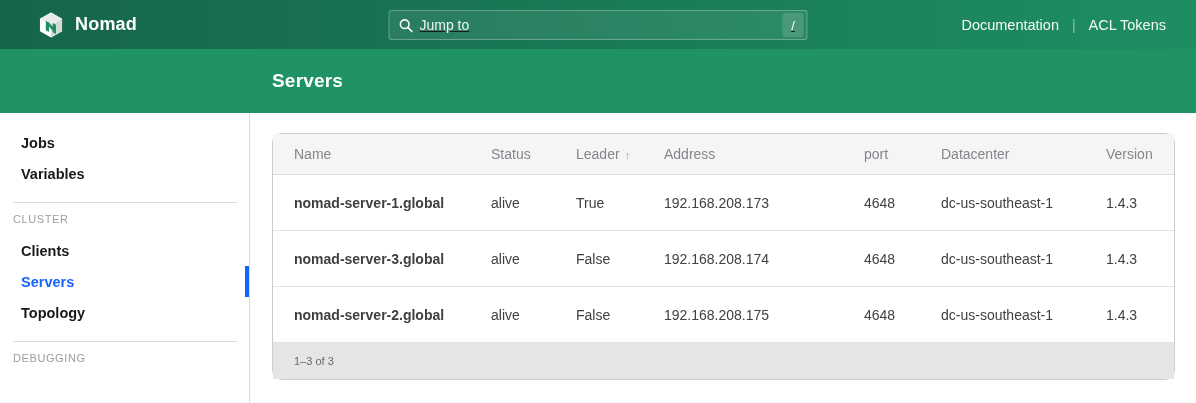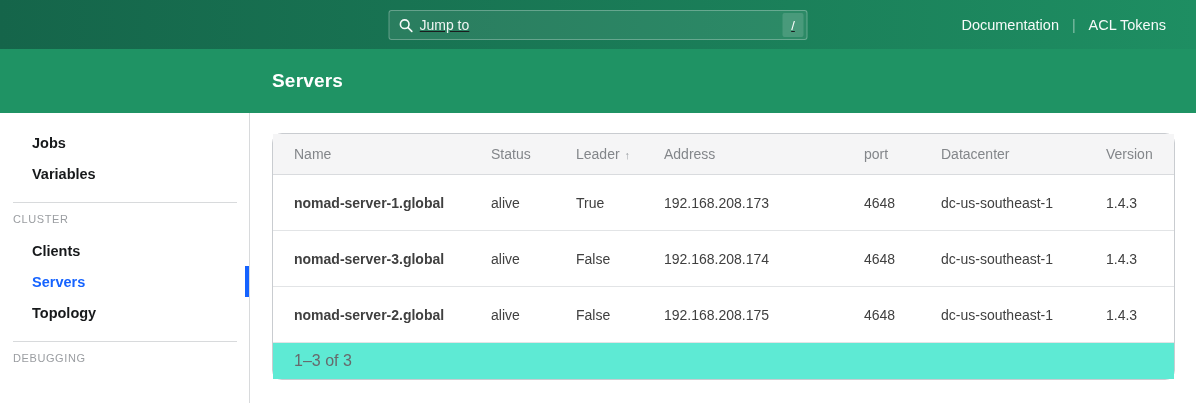--- a/index.html
+++ b/index.html
@@ -87,21 +87,21 @@
     width:250px;flex:0 0 250px;
     border-right:1px solid #d8dadc;
     padding-top:14px;
     background:#ffffff;
   }
   .sidebar ul{list-style:none;}
   .side-item{
     position:relative;
     height:31px;
     display:flex;align-items:center;
-    padding-left:32px;
+    padding-left:21px;
     font-size:14.5px;font-weight:700;color:#17191b;
     cursor:pointer;
   }
   .side-item.active{color:var(--active-blue);}
   .active-bar{
     position:absolute;right:0;top:0;
     width:4px;height:31px;
     background:var(--active-blue);
   }
   .side-divider{
@@ -141,30 +141,42 @@
     padding-left:21px;
     font-size:14px;color:#404040;
     border-bottom:1px solid #e2e4e6;
     background:#ffffff;
     white-space:nowrap;
   }
   .servers-table tbody tr{cursor:pointer;}
   .cell-name{font-weight:700;}
   .table-footer td{
     height:36px;
-    background:#5eead4;
-    font-size:16px;color:#67696c;
+    background:#e5e5e5;
+    font-size:11px;color:#67696c;
     border-bottom:none;
     cursor:default;
   }
 </style>
 </head>
 <body>
 
 <header class="navbar">
+  <div class="brand">
+    <span style="display:flex;">
+      <svg width="26" height="26" viewBox="0 0 24 24">
+        <polygon points="12,0.5 22.2,6.2 22.2,17.8 12,23.5 1.8,17.8 1.8,6.2" fill="#ffffff"></polygon>
+        <polygon points="12,0.5 22.2,6.2 12,11.9 1.8,6.2" fill="#e7ebe9"></polygon>
+        <polygon points="12,11.9 22.2,6.2 22.2,17.8 12,23.5" fill="#d3d9d6"></polygon>
+        <polygon points="7.2,8.2 10.2,9.8 10.2,18.4 7.2,16.8" fill="#1e8e62"></polygon>
+        <polygon points="10.2,9.8 13.6,13.6 13.6,10.2 16.6,11.8 16.6,20.4 13.6,18.8 13.6,17.2 10.2,13.6" fill="#1e8e62"></polygon>
+      </svg>
+    </span>
+    <span class="brand-name">Nomad</span>
+  </div>
 
   <div class="searchbox">
     <span style="display:flex;">
       <svg width="15" height="15" viewBox="0 0 16 16" fill="none" stroke="rgba(255,255,255,0.95)" stroke-width="1.7" stroke-linecap="round">
         <circle cx="6.6" cy="6.6" r="4.6"></circle>
         <line x1="10.2" y1="10.2" x2="14.2" y2="14.2"></line>
       </svg>
     </span>
     <input type="text" placeholder="Jump to" style="">
     <span class="kbd-slash">/</span>

